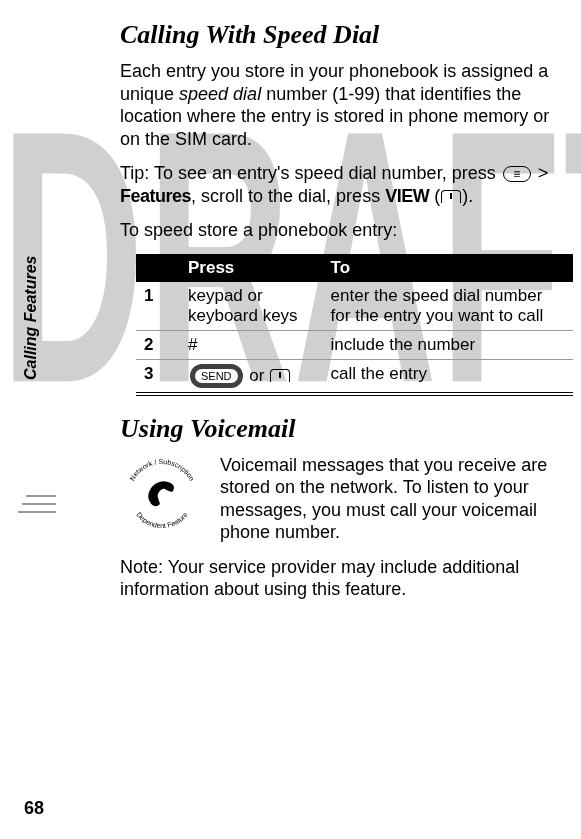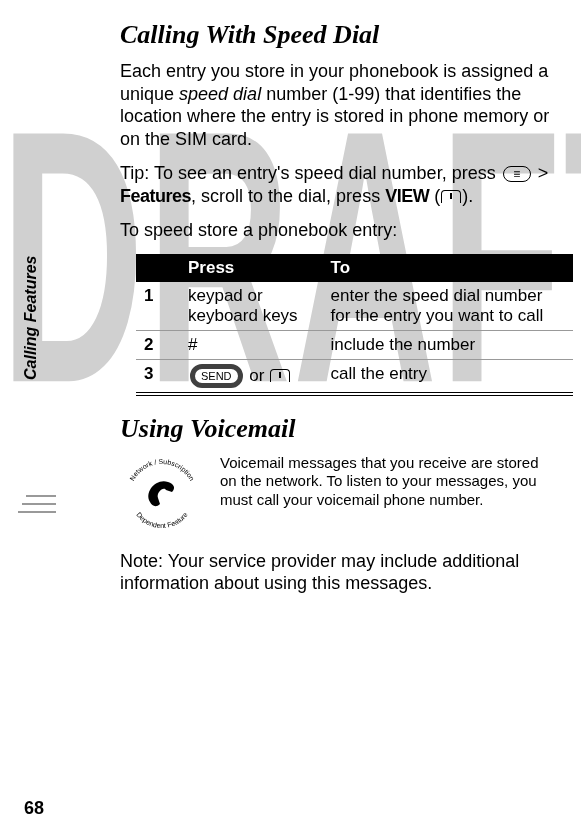--- a/index.html
+++ b/index.html
@@ -141,21 +141,21 @@
     gap:16px;
     margin-bottom:12px;
   }
   .vm-icon{
     flex:0 0 84px;
     height:84px;
     position:relative;
   }
   .vm-icon svg{display:block;}
   .vm-text{
-    font-size:15px;
+    font-size:18px;
     line-height:1.25;
     flex:1;
   }
   .pageno{
     position:absolute;
     left:24px;
     bottom:20px;
     font-weight:bold;
     font-size:18px;
     margin-top:40px;
@@ -244,18 +244,18 @@
         </text>
         <g transform="translate(26,24)">
           <path d="M4 24 C -2 14, 10 0, 22 4 C 28 6, 30 10, 26 14 L 20 12 C 18 8, 10 14, 12 20 L 14 26 C 10 30, 6 28, 4 24 Z" fill="#000"></path>
         </g>
       </svg>
     </div>
     <div class="vm-text">Voicemail messages that you receive are stored on the network. To listen to your messages, you must call your voicemail phone number.</div>
   </div>
 
   <p class="para">
-    <span class="bold">Note:</span><span> Your service provider may include additional information about using this messages.</span>
+    <span class="bold">Note:</span><span> Your service provider may include additional information about using this feature.</span>
   </p>
 
 </div>
 
 <div class="pageno">68</div>
 
 </body></html>

